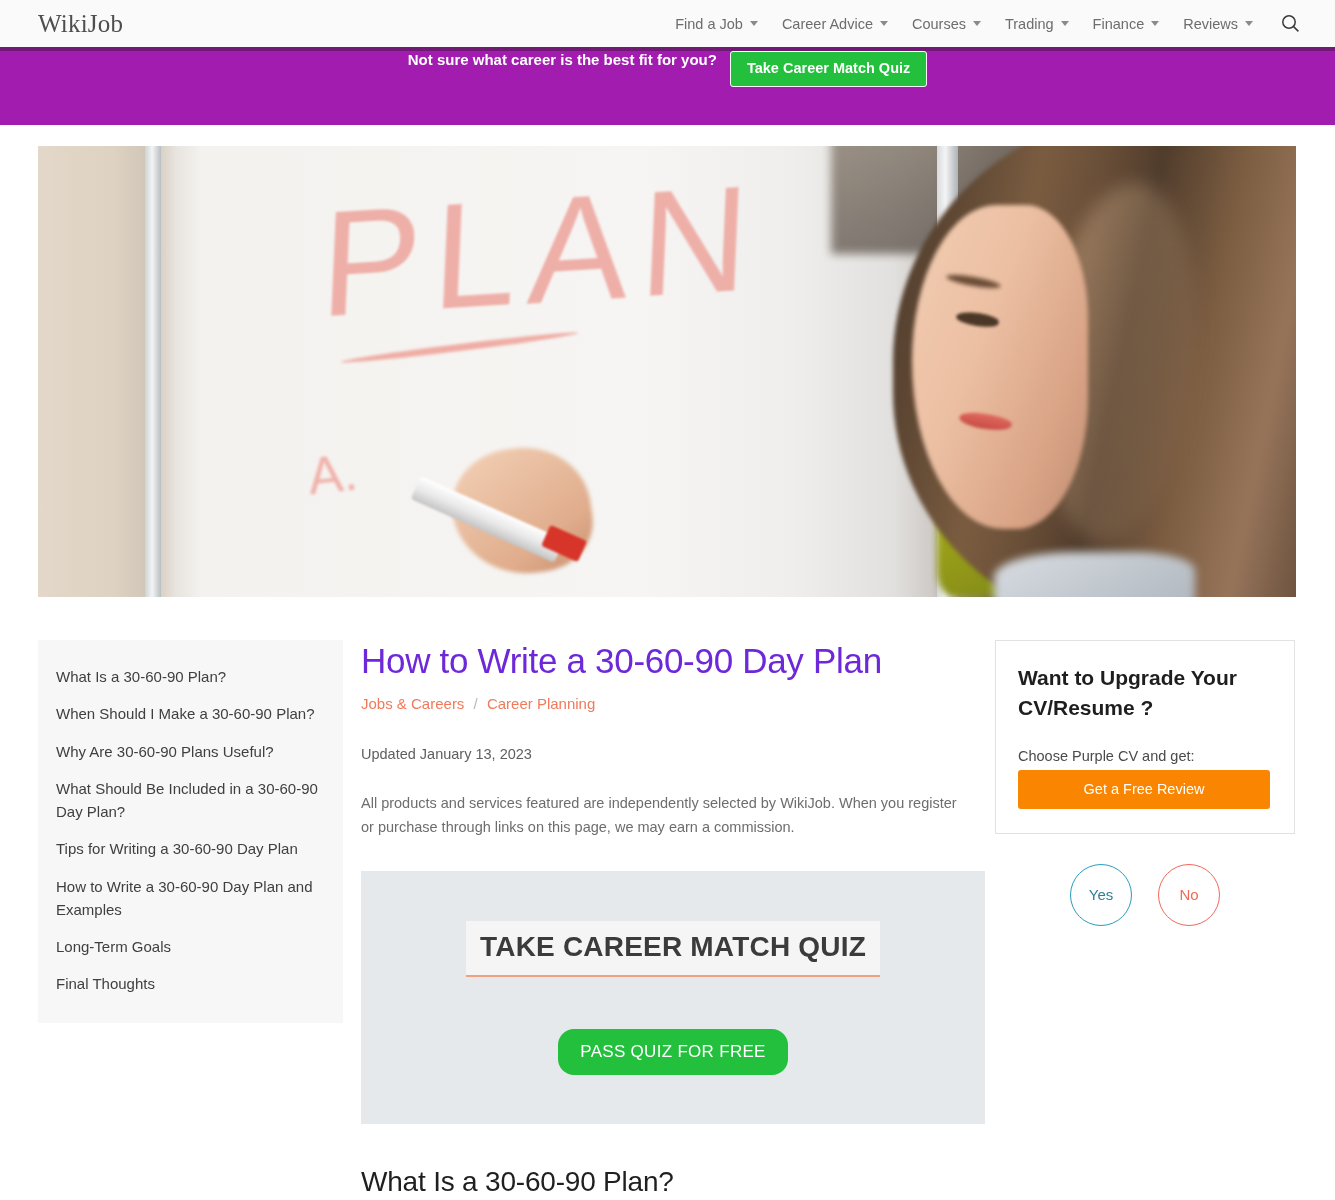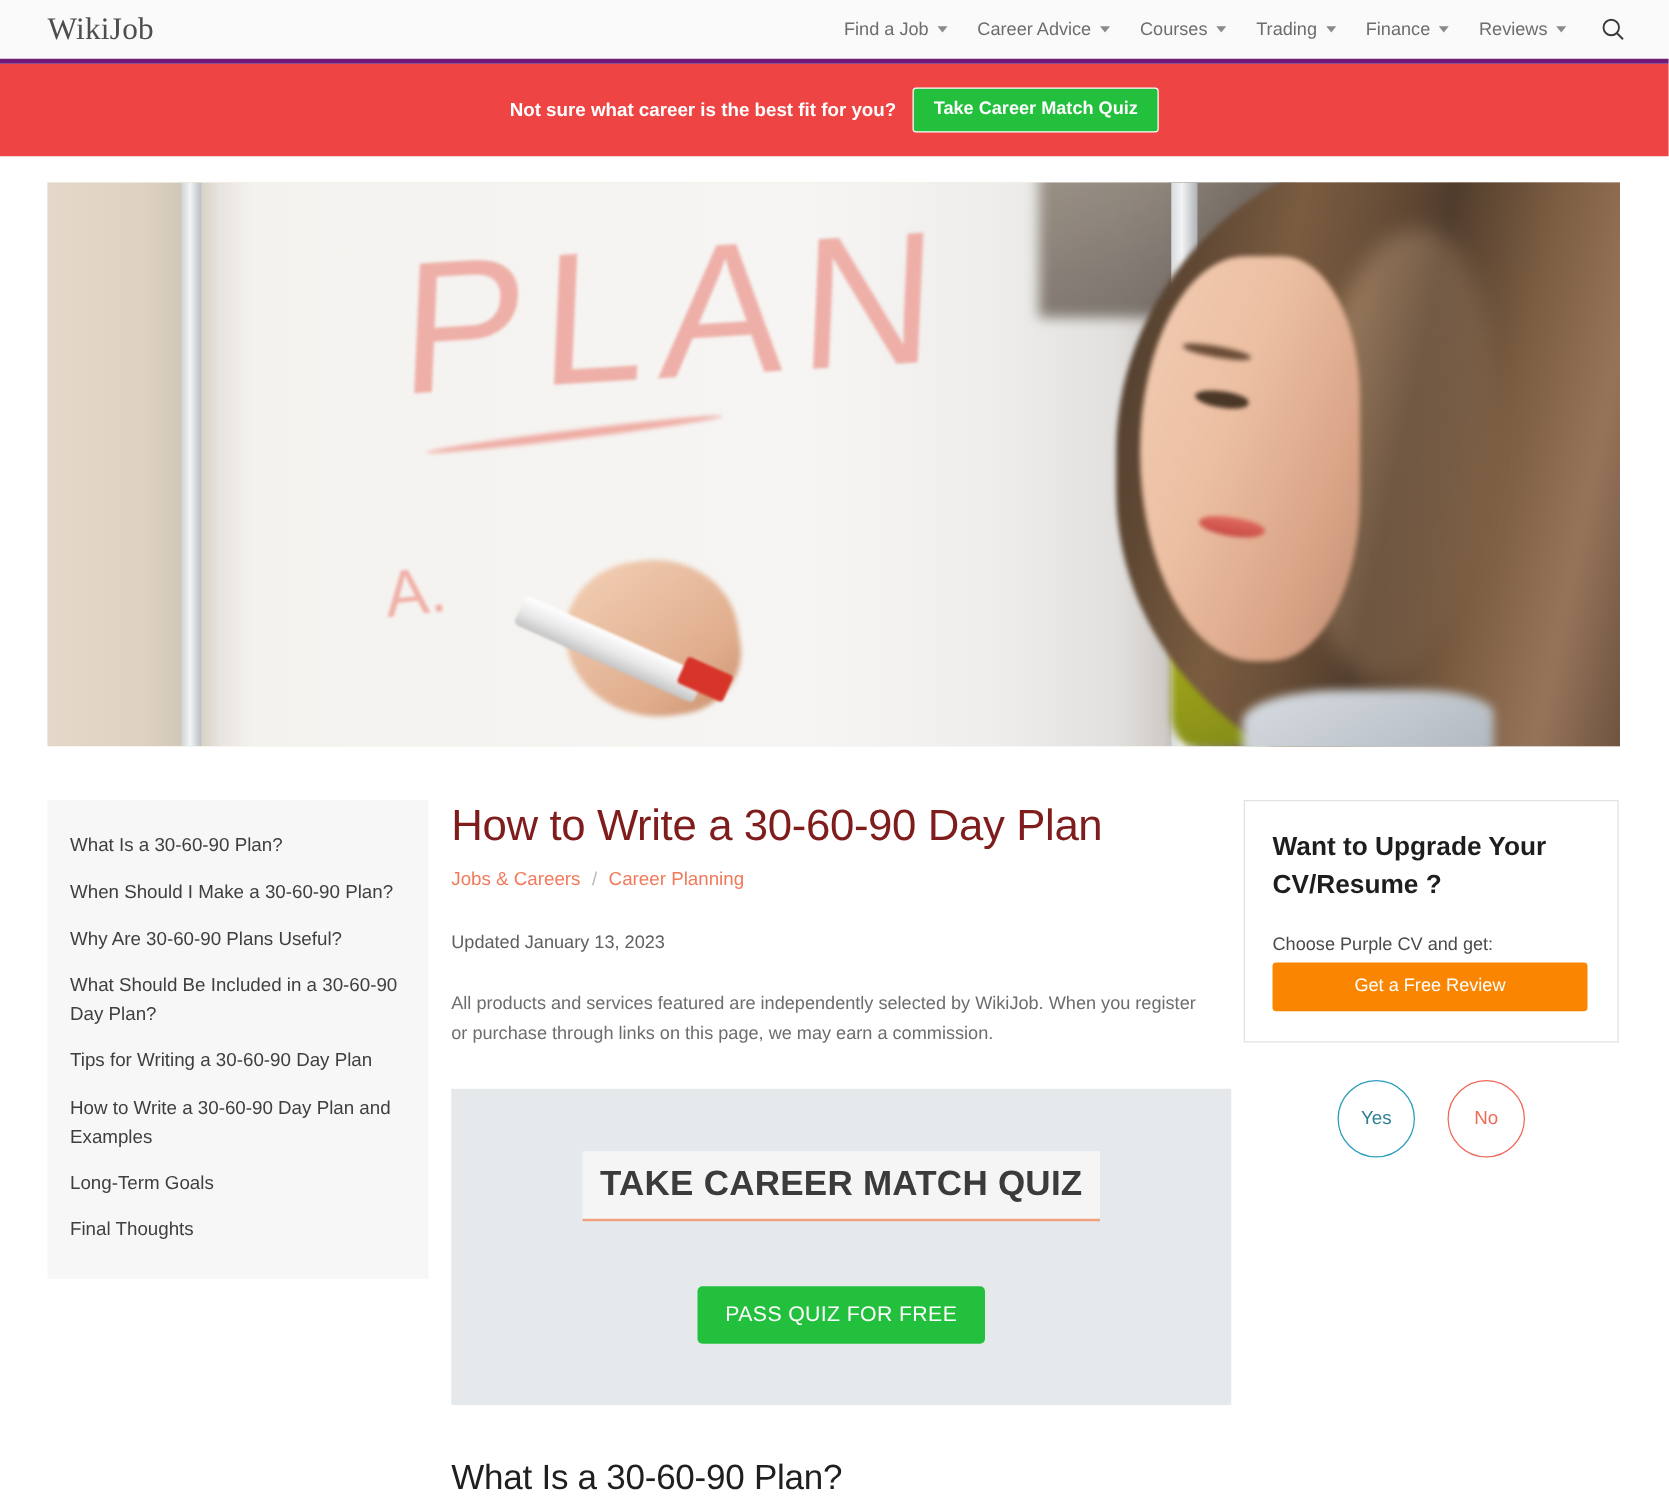--- a/index.html
+++ b/index.html
@@ -54,24 +54,24 @@
   .search-btn {
     margin-left: 14px;
     margin-right: 6px;
     width: 22px; height: 22px;
     display: flex; align-items: center; justify-content: center;
     cursor: pointer;
   }
 
   
   .promo-banner {
-    background: #ef4444;
+    background: #a21caf;
     height: 74px;
     display: flex;
-    align-items: center;
+    align-items: flex-start;
     justify-content: center;
     gap: 13px;
   }
   .promo-text {
     color: #ffffff;
     font-size: 15px;
     font-weight: bold;
   }
   .promo-btn {
     background: #22c03c;
@@ -296,21 +296,21 @@
     color: #3f3f3f;
     line-height: 1.55;
     padding: 7px 0;
     cursor: pointer;
   }
 
   
   .article-title {
     font-size: 35px;
     font-weight: 400;
-    color: #7f1d1d;
+    color: #6d28d9;
     margin: 0 0 14px 0;
     line-height: 1.18;
     letter-spacing: -0.3px;
   }
   .breadcrumb {
     font-size: 15px;
     margin-bottom: 34px;
   }
   .breadcrumb a {
     color: #f07a5a;
@@ -398,21 +398,21 @@
     border-bottom: 2px solid #f0a280;
     letter-spacing: .2px;
     margin-bottom: 52px;
   }
   .quiz-btn {
     background: #22c03c;
     color: #ffffff;
     font-size: 17px;
     font-weight: normal;
     border: none;
-    border-radius: 4px;
+    border-radius: 16px;
     padding: 13px 22px;
     cursor: pointer;
     letter-spacing: .3px;
   }
 
   .section-h2 {
     font-size: 28px;
     font-weight: 400;
     color: #1f1f1f;
     margin: 0;

